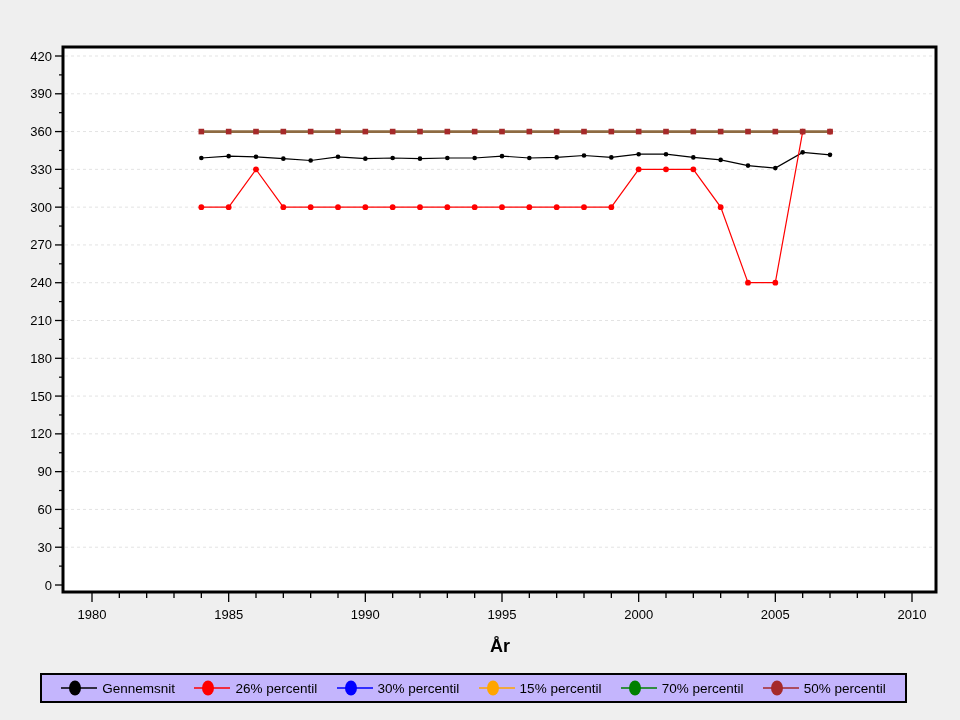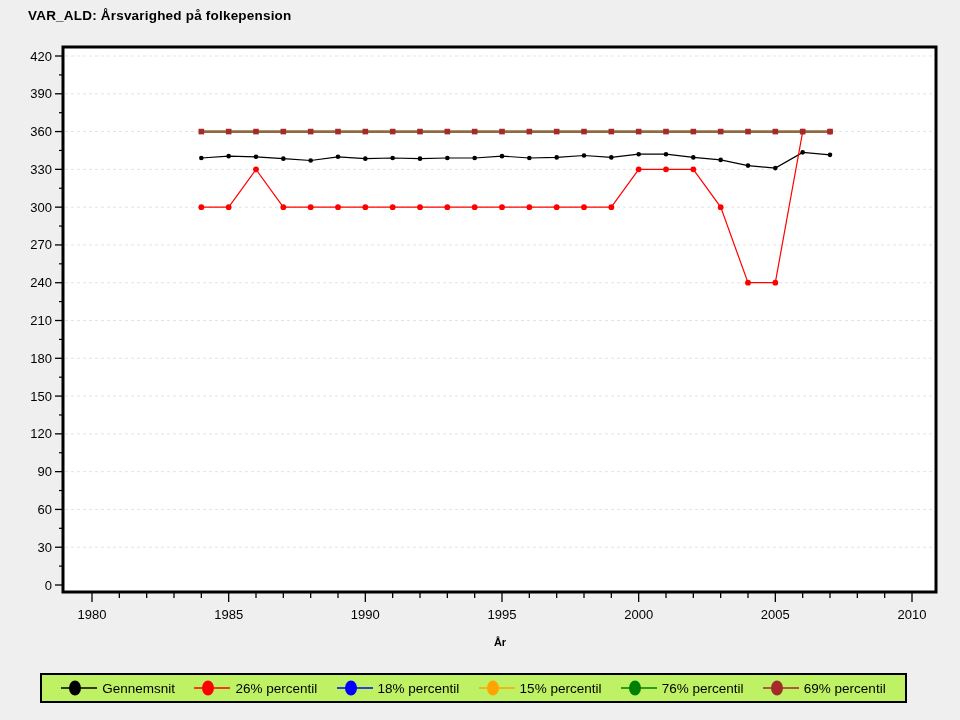--- a/index.html
+++ b/index.html
@@ -12,36 +12,35 @@
     overflow:hidden;
   }
   .chart-title{
     position:absolute;left:28px;top:8px;
     font-size:13.5px;font-weight:bold;
     letter-spacing:0.2px;
   }
   .chart-svg{position:absolute;left:0;top:0;}
   .x-axis-label{
     position:absolute;left:430px;top:636px;width:140px;
-    text-align:center;font-size:11px;font-weight:bold;
+    text-align:center;font-size:18px;font-weight:bold;
   }
   .legend-box{
     position:absolute;left:40px;top:673px;width:863px;height:26px;
-    background:#bef264;border:2px solid #000;
+    background:#c4b5fd;border:2px solid #000;
     display:flex;align-items:center;justify-content:space-evenly;
     font-size:13.5px;
   }
   .legend-item{display:flex;align-items:center;}
   .legend-item .lbl{margin-left:5px;white-space:nowrap;}
 </style>
 </head>
 <body>
 
 <div class="page">
-  <div class="chart-title">VAR_ALD: Årsvarighed på folkepension</div>
   <svg class="chart-svg" id="chart" width="960" height="720">
       <rect x="63" y="47" width="873" height="545" fill="#ffffff" stroke="none"></rect>
       <line x1="65" y1="547.2142857142857" x2="934" y2="547.2142857142857" stroke="#e3e3e3" stroke-width="1" stroke-dasharray="3,3"></line>
       <line x1="65" y1="509.42857142857144" x2="934" y2="509.42857142857144" stroke="#e3e3e3" stroke-width="1" stroke-dasharray="3,3"></line>
       <line x1="65" y1="471.6428571428571" x2="934" y2="471.6428571428571" stroke="#e3e3e3" stroke-width="1" stroke-dasharray="3,3"></line>
       <line x1="65" y1="433.8571428571429" x2="934" y2="433.8571428571429" stroke="#e3e3e3" stroke-width="1" stroke-dasharray="3,3"></line>
       <line x1="65" y1="396.07142857142856" x2="934" y2="396.07142857142856" stroke="#e3e3e3" stroke-width="1" stroke-dasharray="3,3"></line>
       <line x1="65" y1="358.2857142857143" x2="934" y2="358.2857142857143" stroke="#e3e3e3" stroke-width="1" stroke-dasharray="3,3"></line>
       <line x1="65" y1="320.5" x2="934" y2="320.5" stroke="#e3e3e3" stroke-width="1" stroke-dasharray="3,3"></line>
       <line x1="65" y1="282.7142857142857" x2="934" y2="282.7142857142857" stroke="#e3e3e3" stroke-width="1" stroke-dasharray="3,3"></line>
@@ -311,37 +310,37 @@
           <line x1="0" x2="36" y1="10" y2="10" stroke="#ff0000" stroke-width="1.6"></line>
           <ellipse cx="14" cy="10" rx="6" ry="7.5" fill="#ff0000"></ellipse>
         </svg>
         <span class="lbl">26% percentil</span>
       </div>
       <div class="legend-item">
         <svg width="36" height="20">
           <line x1="0" x2="36" y1="10" y2="10" stroke="#0000ff" stroke-width="1.6"></line>
           <ellipse cx="14" cy="10" rx="6" ry="7.5" fill="#0000ff"></ellipse>
         </svg>
-        <span class="lbl">18% percentil</span>
+        <span class="lbl">30% percentil</span>
       </div>
       <div class="legend-item">
         <svg width="36" height="20">
           <line x1="0" x2="36" y1="10" y2="10" stroke="#ffa500" stroke-width="1.6"></line>
           <ellipse cx="14" cy="10" rx="6" ry="7.5" fill="#ffa500"></ellipse>
         </svg>
         <span class="lbl">15% percentil</span>
       </div>
       <div class="legend-item">
         <svg width="36" height="20">
           <line x1="0" x2="36" y1="10" y2="10" stroke="#008000" stroke-width="1.6"></line>
           <ellipse cx="14" cy="10" rx="6" ry="7.5" fill="#008000"></ellipse>
         </svg>
-        <span class="lbl">76% percentil</span>
+        <span class="lbl">70% percentil</span>
       </div>
       <div class="legend-item">
         <svg width="36" height="20">
           <line x1="0" x2="36" y1="10" y2="10" stroke="#a52a2a" stroke-width="1.6"></line>
           <ellipse cx="14" cy="10" rx="6" ry="7.5" fill="#a52a2a"></ellipse>
         </svg>
-        <span class="lbl">69% percentil</span>
+        <span class="lbl">50% percentil</span>
       </div>
     </div>
 </div>
 
 </body></html>

